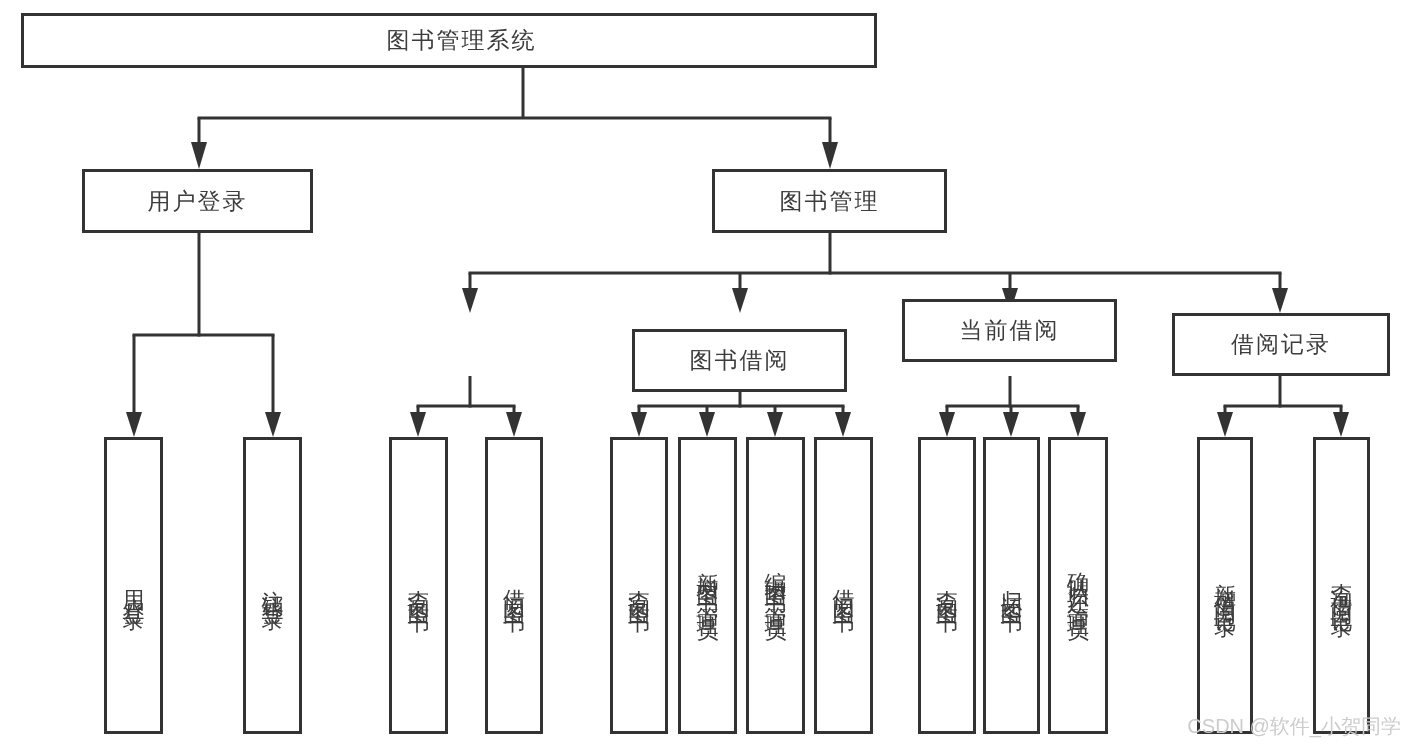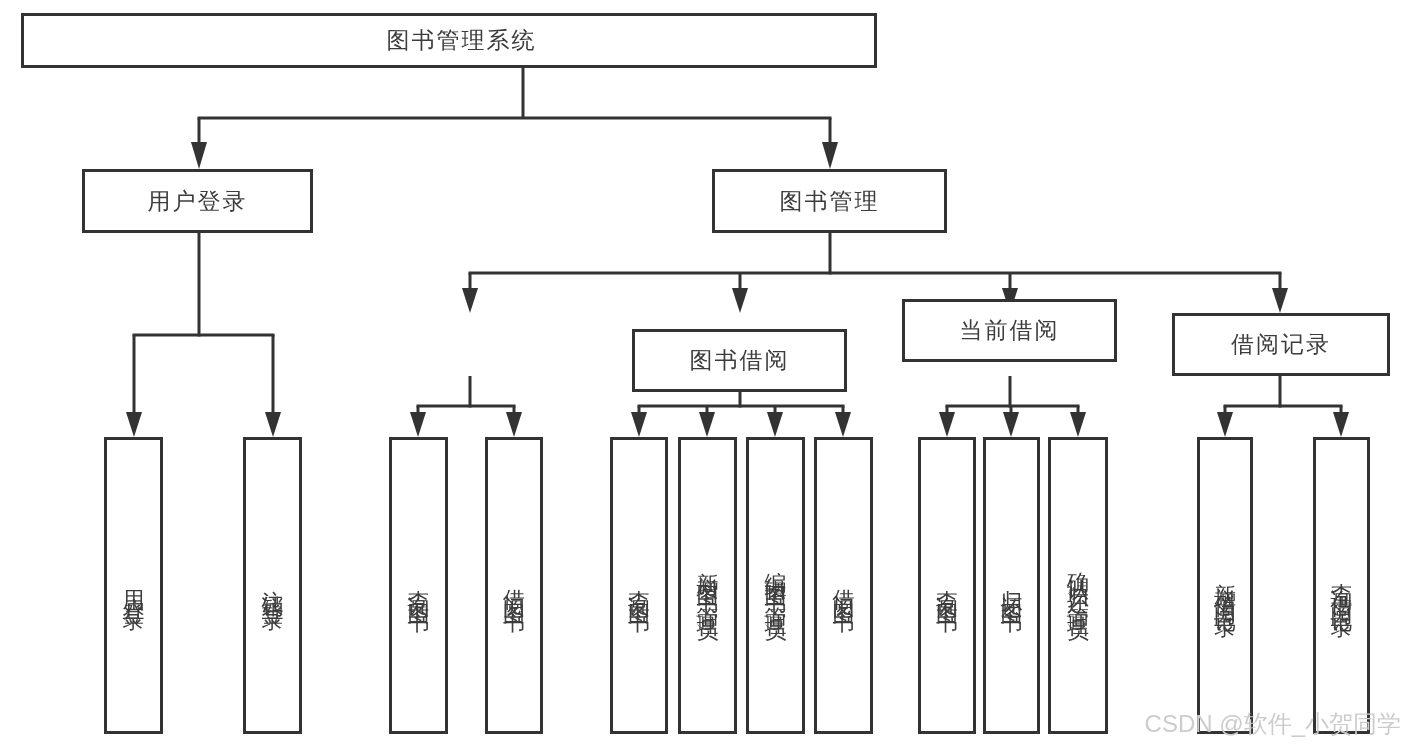--- a/index.html
+++ b/index.html
@@ -23,21 +23,21 @@
     display:flex;align-items:center;justify-content:center;
     z-index:2;text-align:center;
   }
   .h-box{font-size:23px;letter-spacing:2px;white-space:nowrap;}
   .v-box{
     writing-mode:vertical-rl;text-orientation:mixed;
     font-size:22px;letter-spacing:7px;line-height:1;
   }
   .watermark{
     position:absolute;right:4px;bottom:7px;z-index:5;
-    font-size:24px;color:var(--watermark);white-space:nowrap;
+    font-size:20px;color:var(--watermark);white-space:nowrap;
   }
 </style>
 </head>
 <body>
 
 <div class="canvas">
 
   <svg class="connectors" width="1405" height="747" viewBox="0 0 1405 747" xmlns="http://www.w3.org/2000/svg">
 
     <path class="cl" d="M523 68 V119"></path>

